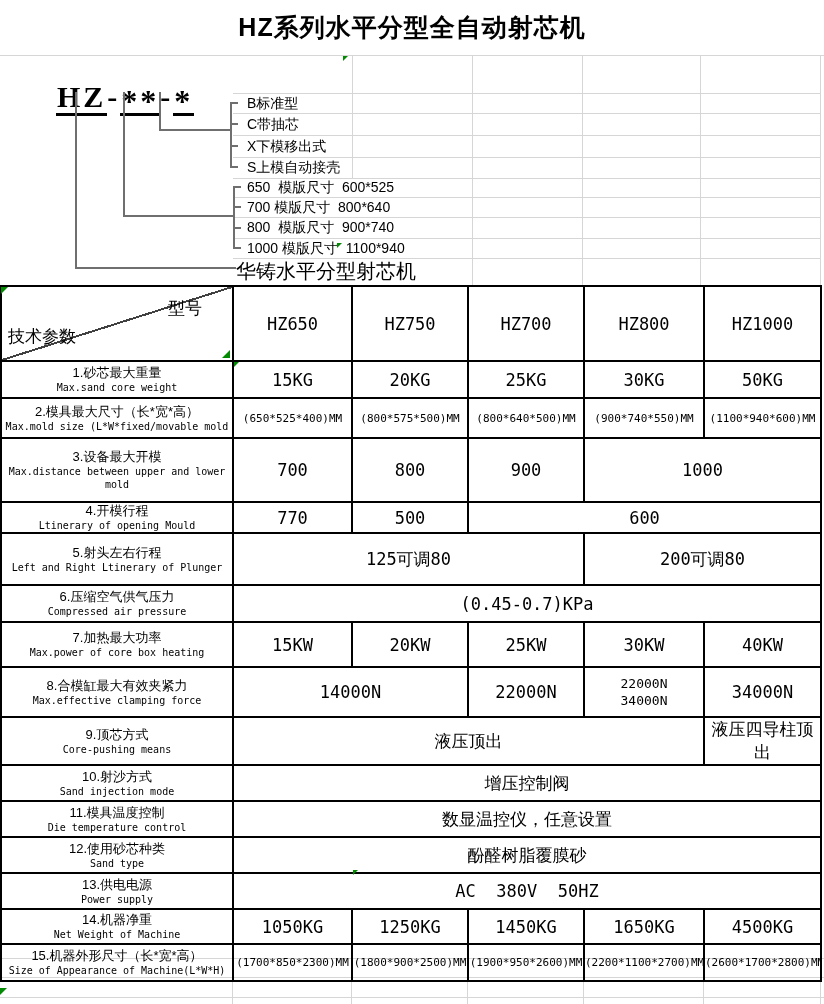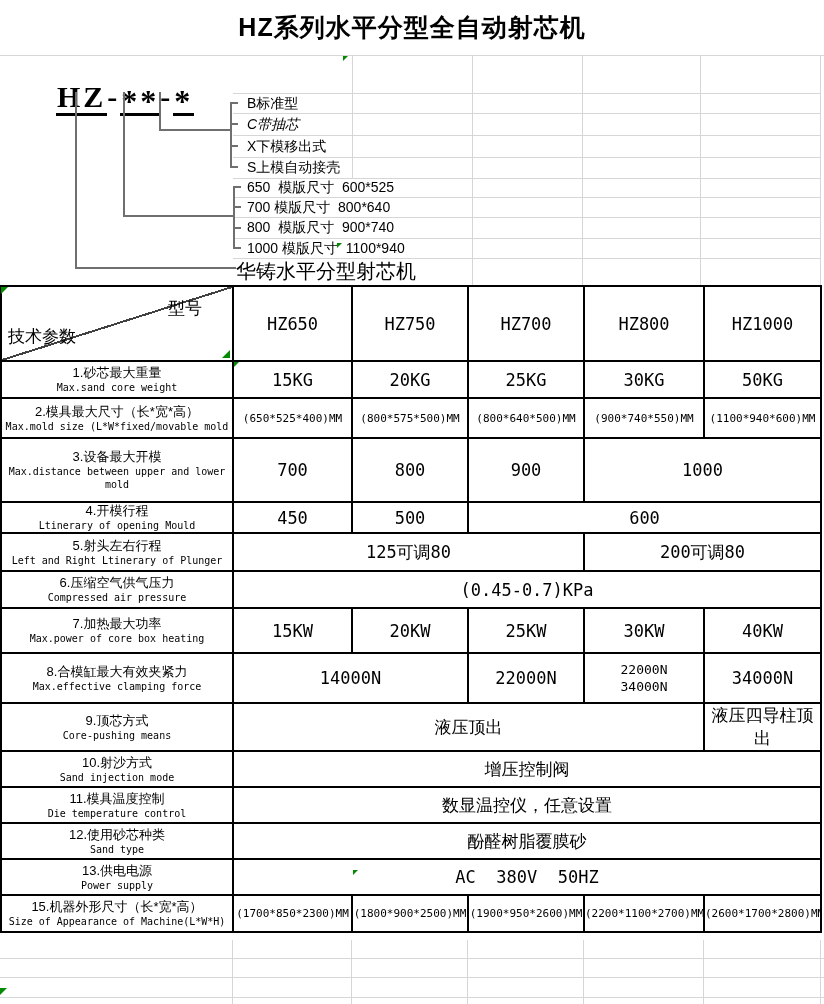--- a/index.html
+++ b/index.html
@@ -98,21 +98,21 @@
   <div class="dline" style="left:230px;top:145px;width:8px;height:2px;"></div>
   <div class="dline" style="left:230px;top:166px;width:8px;height:2px;"></div>
 
   <div class="dline" style="left:233px;top:186px;width:2px;height:63px;"></div>
   <div class="dline" style="left:233px;top:186px;width:8px;height:2px;"></div>
   <div class="dline" style="left:233px;top:206px;width:8px;height:2px;"></div>
   <div class="dline" style="left:233px;top:227px;width:8px;height:2px;"></div>
   <div class="dline" style="left:233px;top:247px;width:8px;height:2px;"></div>
 
   <div class="opt" style="top:93px;height:20px;line-height:20px;">B标准型</div>
-  <div class="opt" style="top:113px;height:22px;line-height:22px;font-style:italic;">C带抽芯</div>
+  <div class="opt" style="top:113px;height:22px;line-height:22px;">C带抽芯</div>
   <div class="opt" style="top:135px;height:22px;line-height:22px;">X下模移出式</div>
   <div class="opt" style="top:157px;height:21px;line-height:21px;">S上模自动接壳</div>
   <div class="opt" style="top:178px;height:19px;line-height:19px;">650  模版尺寸  600*525</div>
   <div class="opt" style="top:197px;height:20px;line-height:20px;">700 模版尺寸  800*640</div>
   <div class="opt" style="top:217px;height:21px;line-height:21px;">800  模版尺寸  900*740</div>
   <div class="opt" style="top:238px;height:20px;line-height:20px;">1000 模版尺寸  1100*940</div>
   <div class="brand" style="top:258px;height:27px;line-height:27px;">华铸水平分型射芯机</div>
 
   <table class="spec">
     <colgroup>
@@ -166,25 +166,25 @@
         <td class="val">700</td>
         <td class="val">800</td>
         <td class="val">900</td>
         <td class="val" colspan="2">1000</td>
       </tr>
       <tr style="height:30px">
         <td class="rowlabel">
           <div class="cn">4.开模行程</div>
           <div class="en">Ltinerary of opening Mould</div>
         </td>
-        <td class="val">450</td>
+        <td class="val">770</td>
         <td class="val">500</td>
         <td class="val" colspan="3">600</td>
       </tr>
-      <tr style="height:38px">
+      <tr style="height:52px">
         <td class="rowlabel">
           <div class="cn">5.射头左右行程</div>
           <div class="en">Left and Right Ltinerary of Plunger</div>
         </td>
         <td class="val" colspan="3">125可调80</td>
         <td class="val" colspan="2">200可调80</td>
       </tr>
       <tr style="height:37px">
         <td class="rowlabel">
           <div class="cn">6.压缩空气供气压力</div>
@@ -242,20 +242,31 @@
           <div class="en">Sand type</div>
         </td>
         <td class="val" colspan="5">酚醛树脂覆膜砂</td>
       </tr>
       <tr style="height:36px">
         <td class="rowlabel">
           <div class="cn">13.供电电源</div>
           <div class="en">Power supply</div>
         </td>
         <td class="val" colspan="5">AC  380V  50HZ</td>
+      </tr>
+      <tr style="height:35px">
+        <td class="rowlabel">
+          <div class="cn">14.机器净重</div>
+          <div class="en">Net Weight of Machine</div>
+        </td>
+        <td class="val">1050KG</td>
+        <td class="val">1250KG</td>
+        <td class="val">1450KG</td>
+        <td class="val">1650KG</td>
+        <td class="val">4500KG</td>
       </tr>
       <tr style="height:37px">
         <td class="rowlabel">
           <div class="cn">15.机器外形尺寸（长*宽*高）</div>
           <div class="en">Size of Appearance of Machine(L*W*H)</div>
         </td>
         <td class="val sm">(1700*850*2300)MM</td>
         <td class="val sm">(1800*900*2500)MM</td>
         <td class="val sm">(1900*950*2600)MM</td>
         <td class="val sm">(2200*1100*2700)MM</td>

